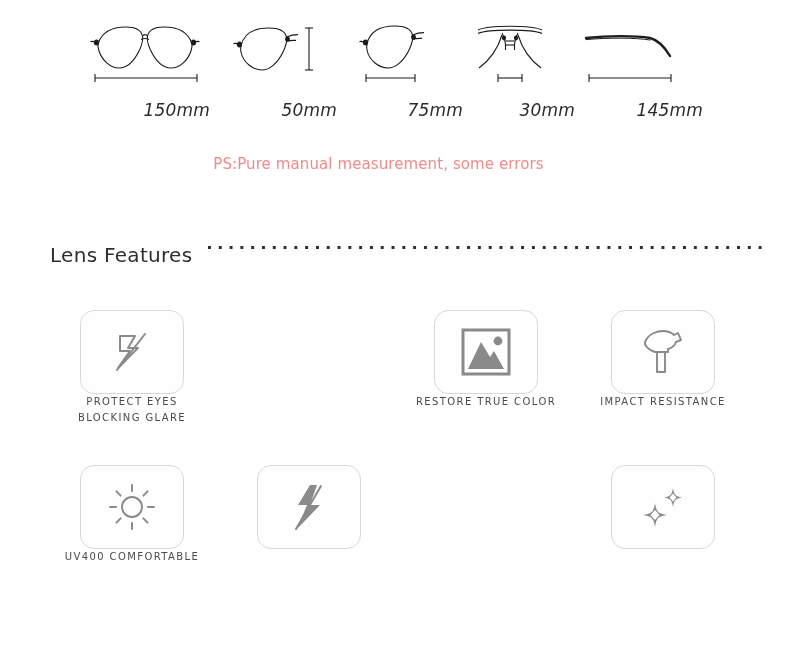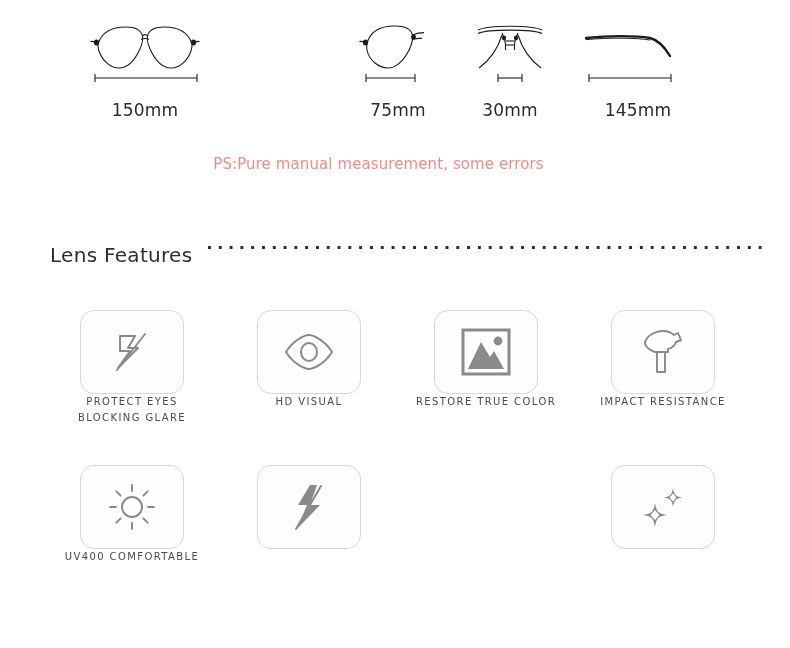--- a/index.html
+++ b/index.html
@@ -22,21 +22,22 @@
     left: 0;
     top: 0;
     width: 790px;
     height: 140px;
   }
   .measure-item {
     position: absolute;
     top: 8px;
     width: 130px;
     height: 128px;
-    text-align: center;
+    text-align: right;
+    font-style: italic;
   }
   .measure-figure {
     height: 78px;
     display: flex;
     align-items: flex-end;
     justify-content: center;
   }
   .measure-label {
     font-size: 17px;
     color: #2b2b2b;
@@ -141,20 +142,40 @@
         <g stroke="#1c1c1c" stroke-width="1.1">
           <line x1="9" y1="62" x2="111" y2="62"></line>
           <line x1="9" y1="58" x2="9" y2="66"></line>
           <line x1="111" y1="58" x2="111" y2="66"></line>
         </g>
       </svg>
     </div>
     <div class="measure-label">150mm</div>
   </div>
 
+  <div class="measure-item" style="left:207px;">
+    <div class="measure-figure">
+      <svg width="96" height="70" viewBox="0 0 96 70">
+        <g fill="none" stroke="#1c1c1c" stroke-width="1.1">
+          <path d="M17,30 C20,16 32,12 45,12 C56,12 61,15 62.5,21 C63.2,24.5 62.2,29 59.5,35 C53.5,48 45,54 38,54 C28.5,54 19,46 17,36 C16.4,34 16.7,31.6 17,30 Z"></path>
+          <path d="M17,29 C14,27.5 11.5,27 9.5,27.6"></path>
+          <path d="M62.5,21 C66,19.5 70,18.6 74,18.6"></path>
+          <path d="M62,25.6 C65,24.6 68.5,24.2 72,24.4"></path>
+        </g>
+        <ellipse cx="15.5" cy="28.5" rx="2.6" ry="2.9" fill="#1c1c1c"></ellipse>
+        <ellipse cx="63.5" cy="23" rx="2.4" ry="2.6" fill="#1c1c1c"></ellipse>
+        <g stroke="#1c1c1c" stroke-width="1.1">
+          <line x1="85" y1="12" x2="85" y2="54"></line>
+          <line x1="81" y1="12" x2="89" y2="12"></line>
+          <line x1="81" y1="54" x2="89" y2="54"></line>
+        </g>
+      </svg>
+    </div>
+    <div class="measure-label">50mm</div>
+  </div>
 
   <div class="measure-item" style="left:333px;">
     <div class="measure-figure">
       <svg width="98" height="70" viewBox="0 0 98 70">
         <g fill="none" stroke="#1c1c1c" stroke-width="1.1">
           <path d="M18,28 C21,14 33,10 46,10 C57,10 62,13 63.5,19 C64.2,22.5 63.2,27 60.5,33 C54.5,46 46,52 39,52 C29.5,52 20,44 18,34 C17.4,32 17.7,29.6 18,28 Z"></path>
           <path d="M18,27 C15,25.5 12.5,25 10.5,25.6"></path>
           <path d="M63.5,19 C67,17.5 71,16.6 75,16.6"></path>
           <path d="M63,23.6 C66,22.6 69.5,22.2 73,22.4"></path>
         </g>
@@ -226,31 +247,20 @@
         <g fill="none" stroke="#8a8a8a" stroke-width="2" stroke-linejoin="round" stroke-linecap="round">
           <path d="M31,12 L16,12 L16,27 L26,27 L14,44 L34,24 L24,24 L31,12 Z"></path>
           <line x1="41" y1="10" x2="13" y2="46"></line>
         </g>
       </svg>
     </div>
     <div class="feature-label">PROTECT EYES
 BLOCKING GLARE</div>
   </div>
 
-  <div class="feature-cell" style="left:219px; top:10px;">
-    <div class="feature-tile">
-      <svg width="58" height="56" viewBox="0 0 58 56">
-        <g fill="none" stroke="#8a8a8a" stroke-width="2" stroke-linejoin="round">
-          <path d="M6,28 C14,15 26,11 29,11 C32,11 44,15 52,28 C44,41 32,45 29,45 C26,45 14,41 6,28 Z"></path>
-          <ellipse cx="29" cy="28" rx="8" ry="9"></ellipse>
-        </g>
-      </svg>
-    </div>
-    <div class="feature-label">HD VISUAL</div>
-  </div>
 
   <div class="feature-cell" style="left:573px; top:10px;">
     <div class="feature-tile">
       <svg width="52" height="56" viewBox="0 0 52 56">
         <g fill="none" stroke="#8a8a8a" stroke-width="1.9" stroke-linejoin="round" stroke-linecap="round">
           <path d="M9,16 C12,10 20,7 26,7 C31,7 35,9 37,11 L41,9 L44,16 L39,18 C38,21 35,24 31,25 L31,28 L18,28 C18,28 12,26 9,22 C7.5,20 7.6,18 9,16 Z"></path>
           <path d="M20,28 L20,48 L28,48 L28,28"></path>
         </g>
       </svg>
     </div>

